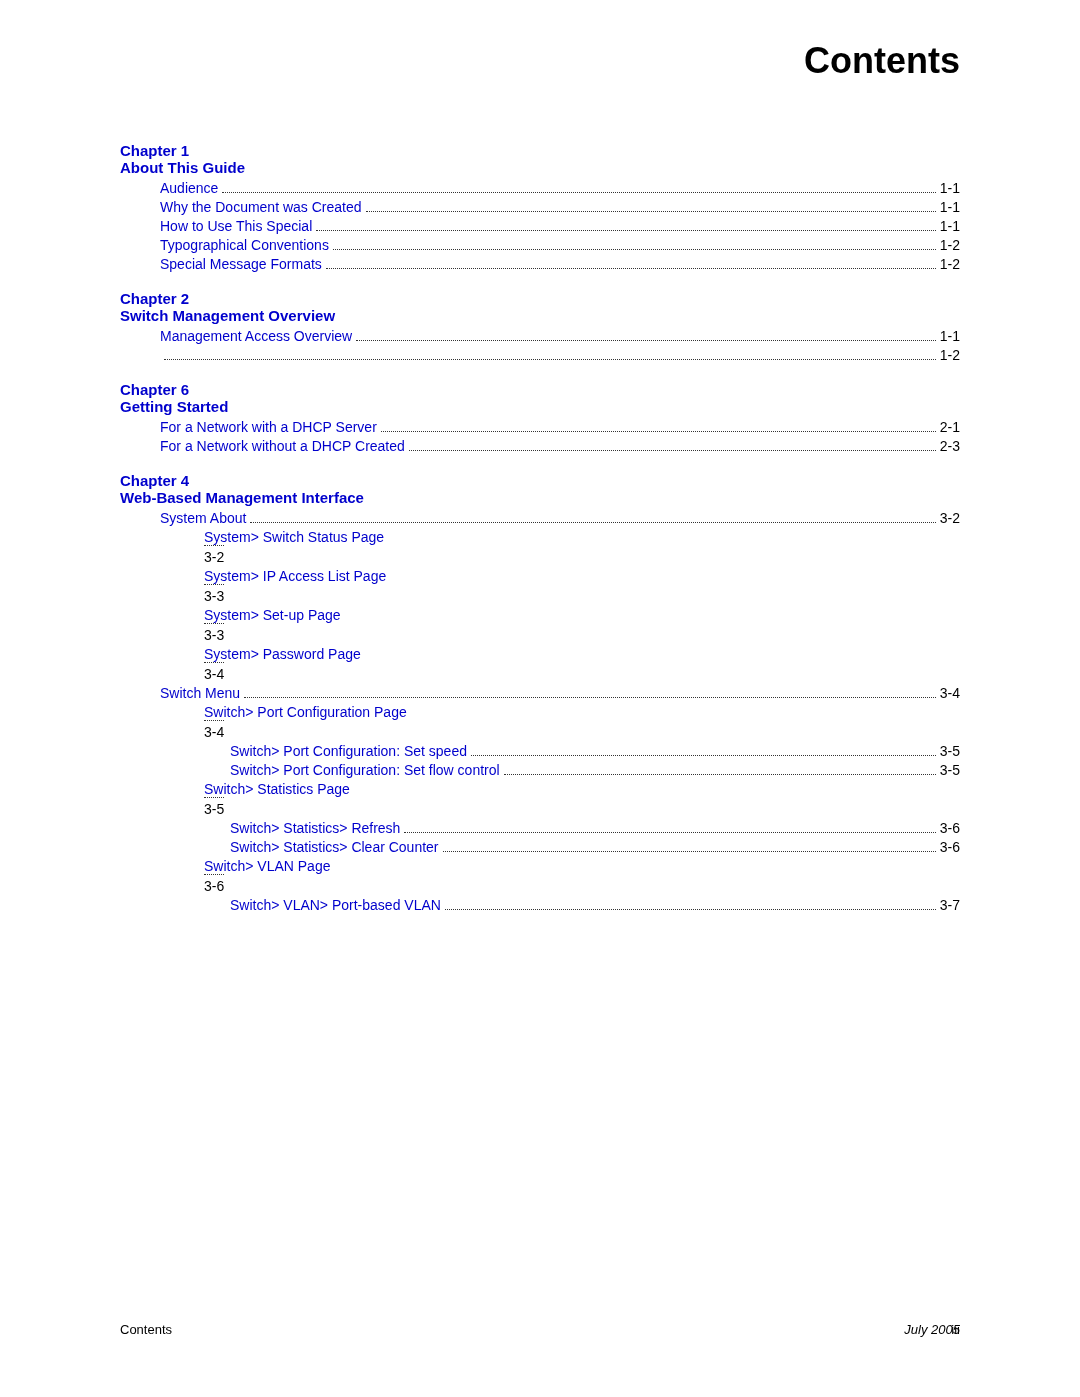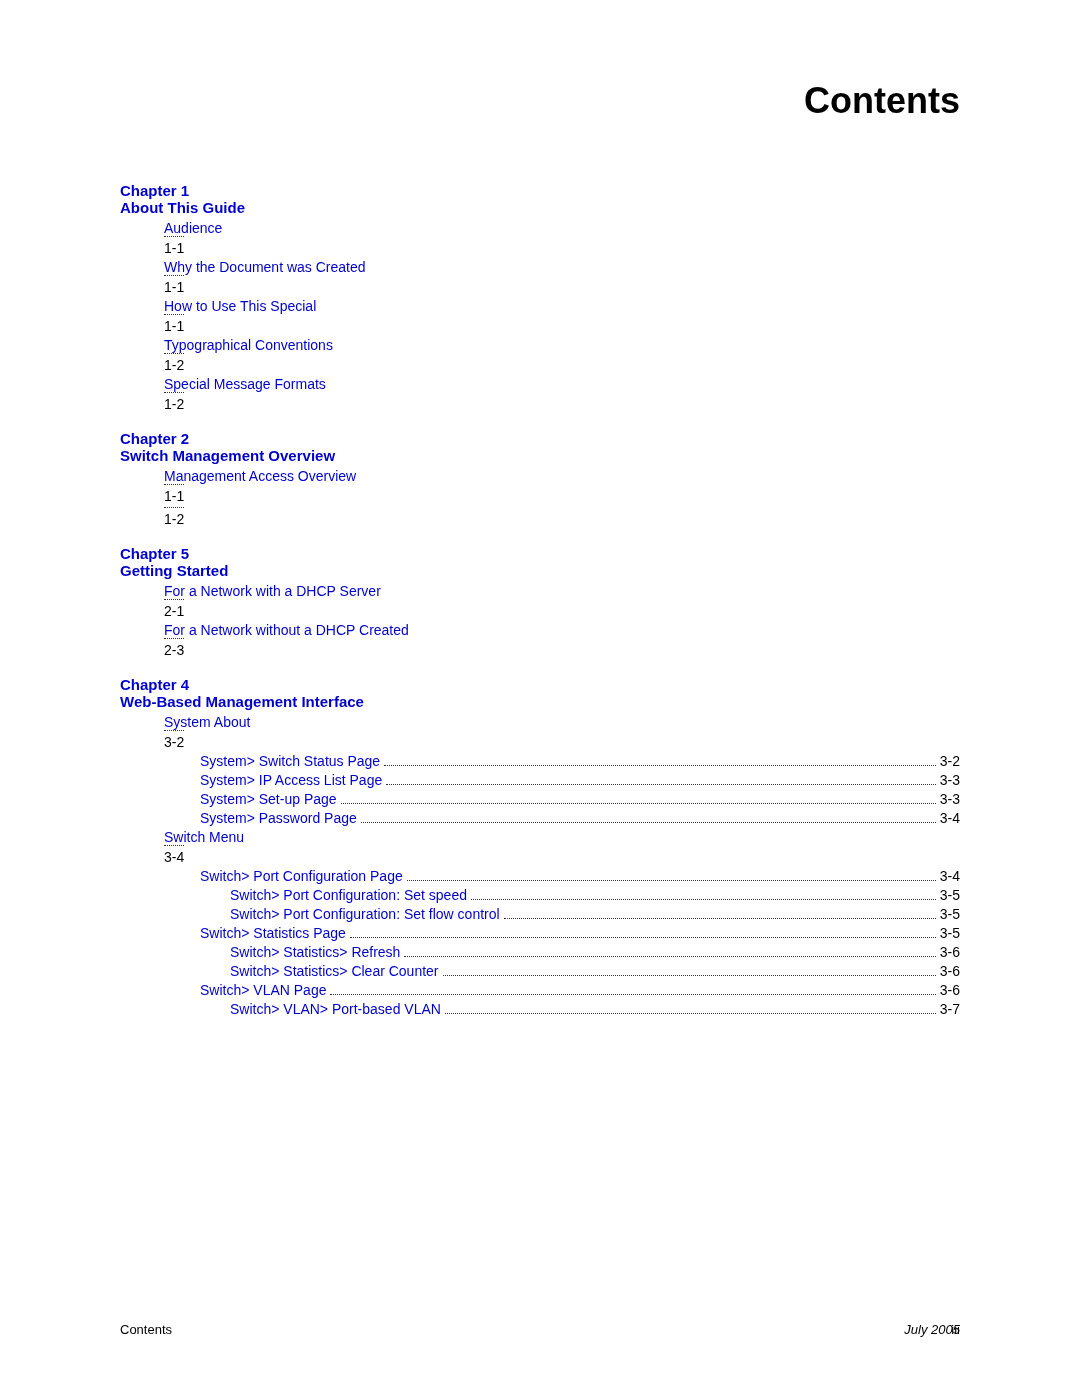--- a/index.html
+++ b/index.html
@@ -10,21 +10,21 @@
       width: 1080px;
       min-height: 1397px;
       position: relative;
       color: #000000;
     }
 
     .page {
       width: 1080px;
       min-height: 1397px;
       background: #fff;
-      padding: 80px 120px 80px 120px;
+      padding: 40px 120px 80px 120px;
       position: relative;
     }
 
     .page-title {
       text-align: right;
       font-size: 36px;
       font-weight: bold;
       color: #000000;
       margin-bottom: 60px;
     }
@@ -69,22 +69,22 @@
       min-width: 20px;
     }
 
     .toc-entry .page-num {
       color: #000000;
       white-space: nowrap;
       flex-shrink: 0;
       font-size: 14px;
     }
 
-    .indent-1 { padding-left: 40px; flex-direction: column; }
-    .indent-2 { padding-left: 80px; }
+    .indent-1 { padding-left: 40px; }
+    .indent-2 { padding-left: 80px; flex-direction: column; }
     .indent-3 { padding-left: 110px; }
 
     .footer {
       position: absolute;
       bottom: 60px;
       left: 120px;
       right: 120px;
       display: flex;
       justify-content: space-between;
       align-items: center;
@@ -148,21 +148,21 @@
       <div class="toc-entry indent-1">
         <span class="entry-text">Management Access Overview</span>
         <span class="dots"></span>
         <span class="page-num">1-1</span>
       </div>
       <div class="toc-entry indent-1">
         <span class="entry-text"></span>
         <span class="dots"></span>
         <span class="page-num">1-2</span>
       </div>
-      <div class="chapter-heading">Chapter 5</div>
+      <div class="chapter-heading">Chapter 6</div>
       <div class="chapter-title">Getting Started</div>
       <div class="toc-entry indent-1">
         <span class="entry-text">For a Network with a DHCP Server</span>
         <span class="dots"></span>
         <span class="page-num">2-1</span>
       </div>
       <div class="toc-entry indent-1">
         <span class="entry-text">For a Network without a DHCP Created</span>
         <span class="dots"></span>
         <span class="page-num">2-3</span>

